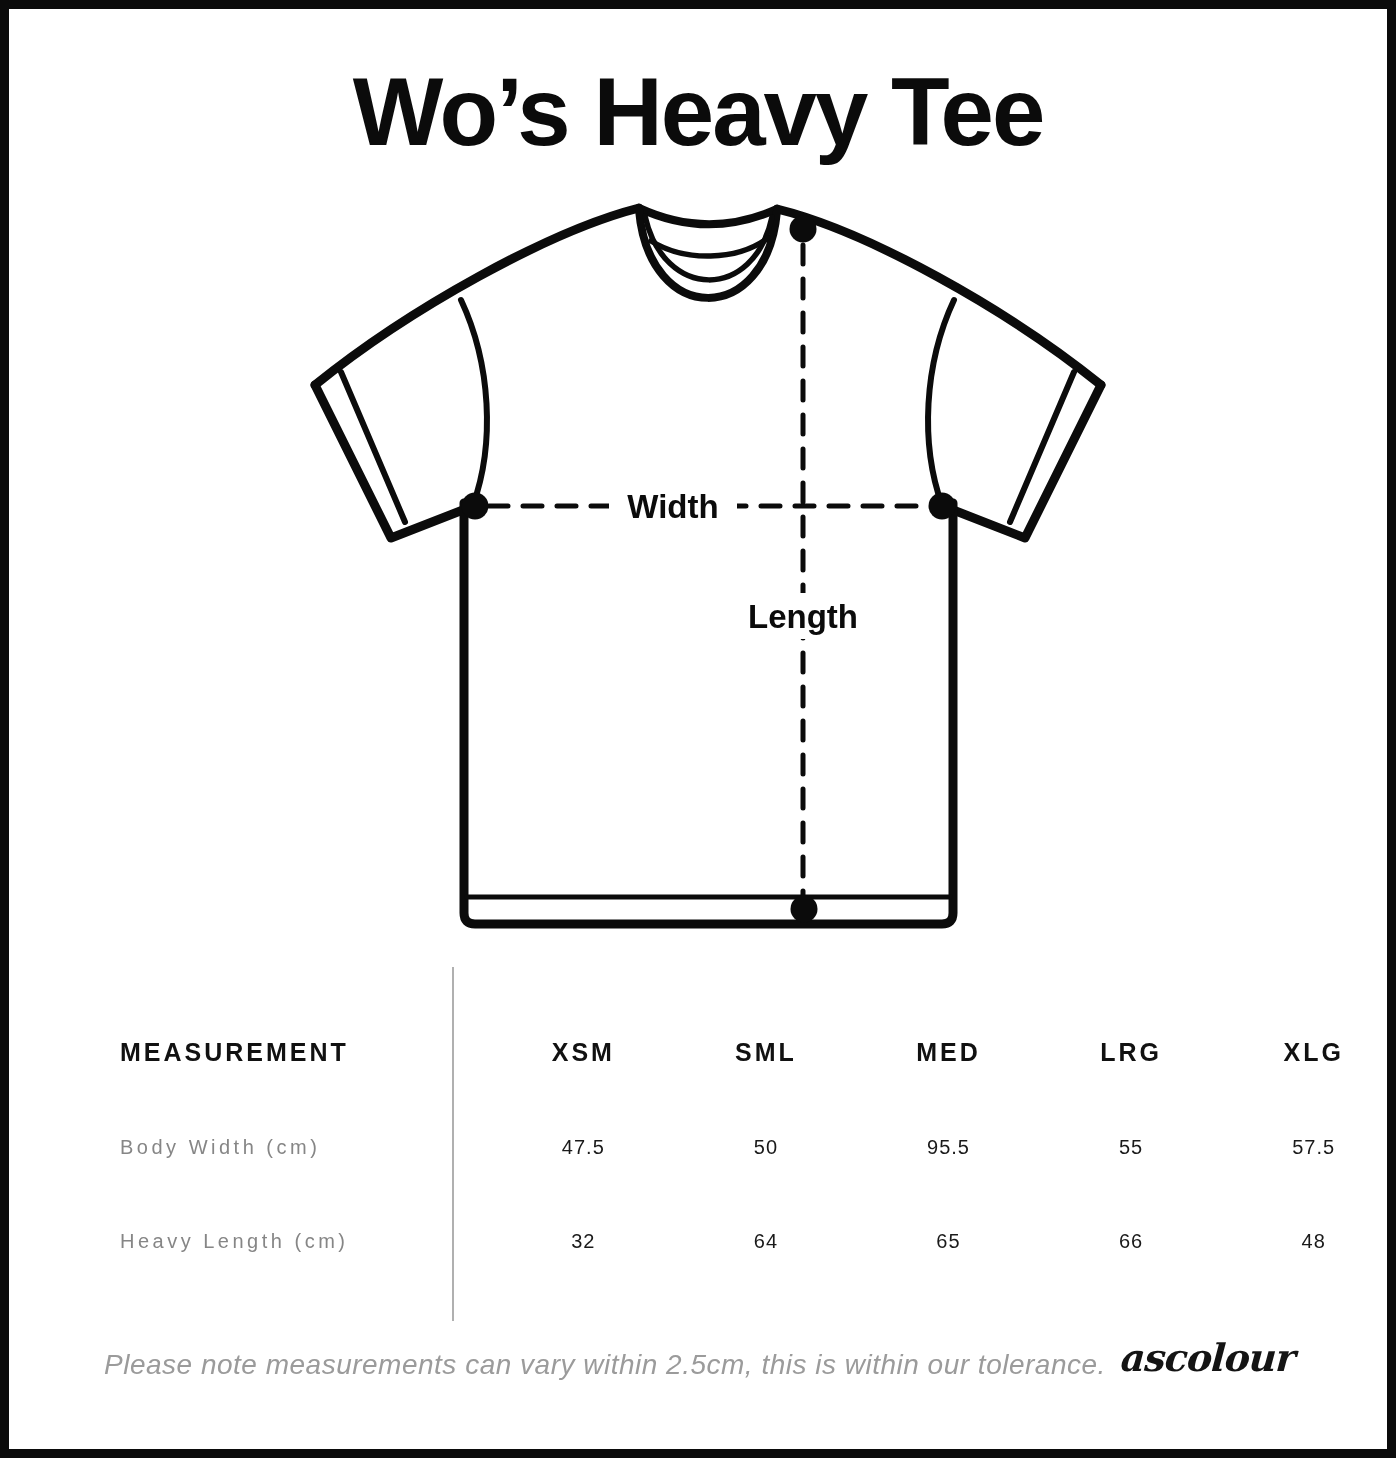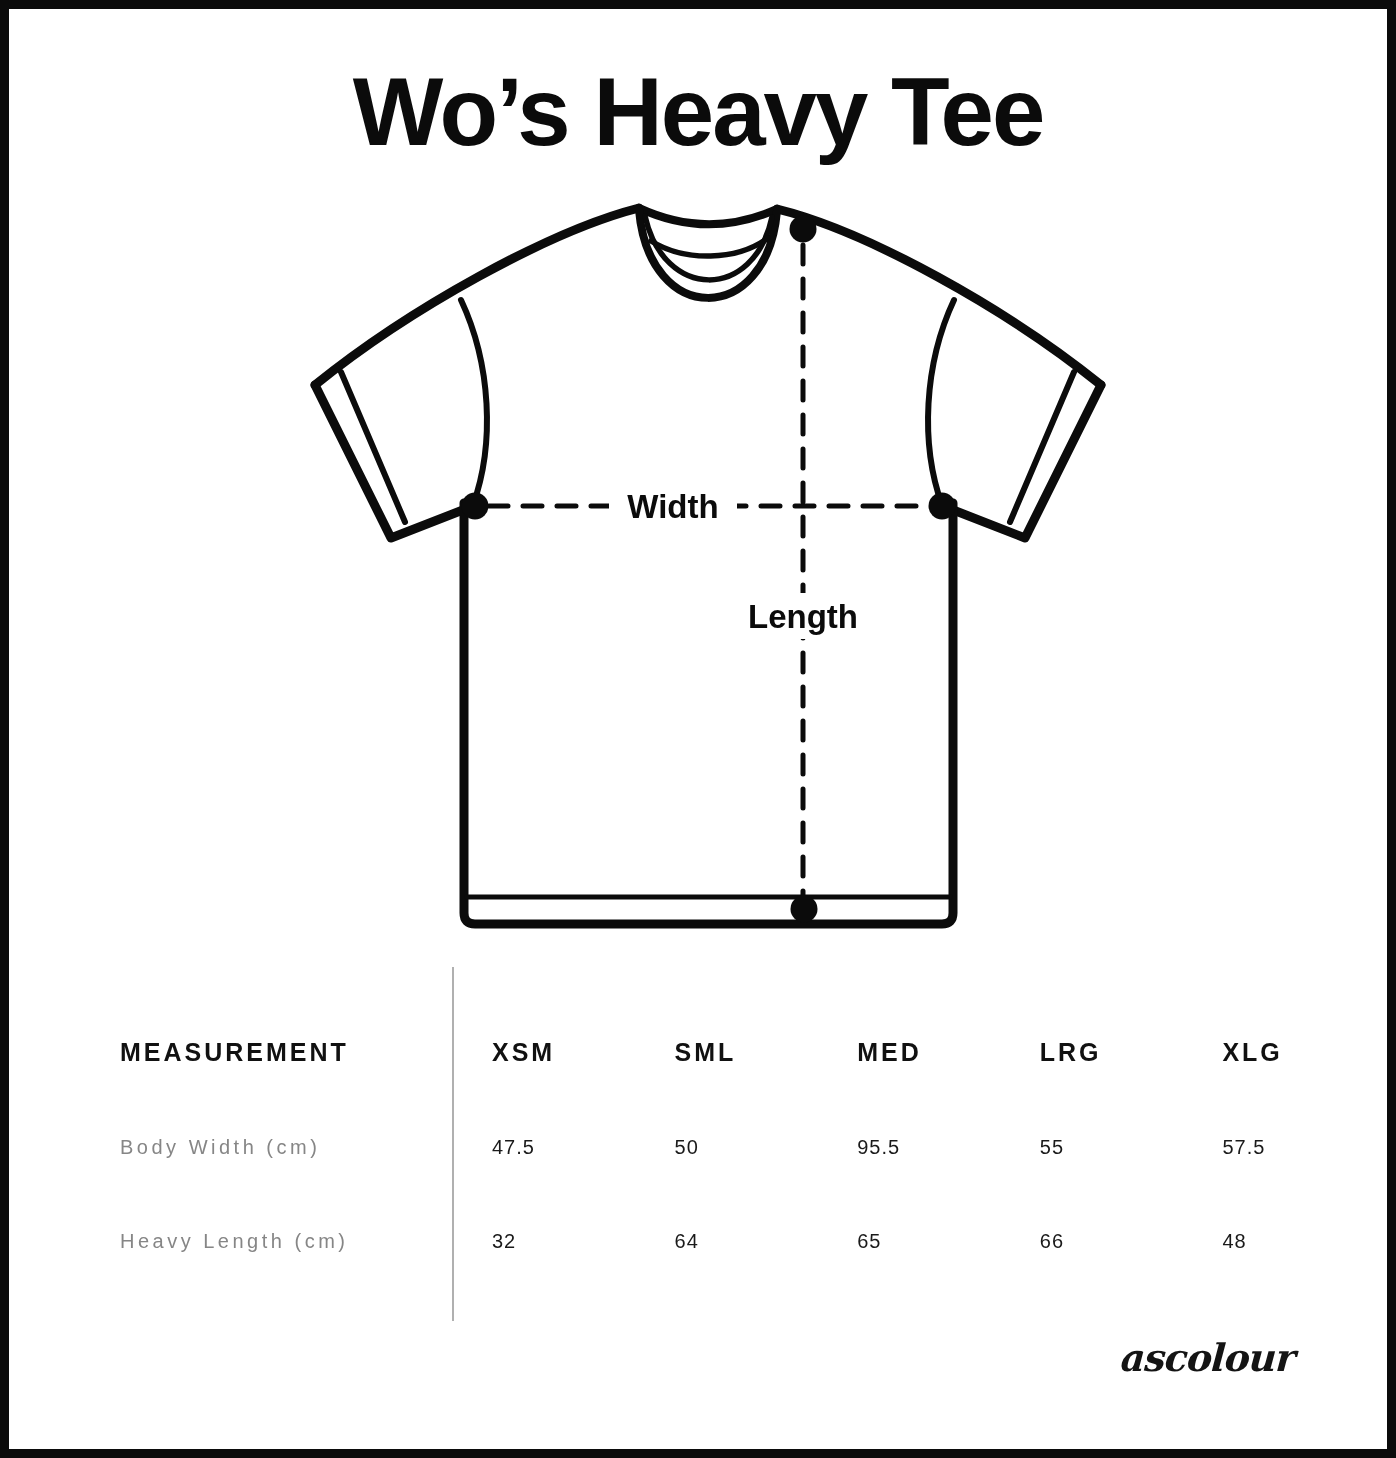--- a/index.html
+++ b/index.html
@@ -22,21 +22,21 @@
   .diagram-svg{position:absolute;left:0;top:0;width:1396px;height:1458px;}
 
   
   .trow{
     position:absolute;left:95px;width:1285px;height:38px;
     display:grid;grid-template-columns:372px 1fr 1fr 1fr 1fr 1fr;
     align-items:center;
     margin-left:16px;
   }
   .trow .cell{white-space:nowrap;}
-  .trow .size-cell, .trow .value-cell{}
+  .trow .size-cell, .trow .value-cell{text-align:center;}
   .thead-cell{
     font-weight:bold;font-size:25px;letter-spacing:3px;color:#111;
   }
   .rowlabel{
     font-size:20px;letter-spacing:3.5px;color:#868686;font-weight:normal;
   }
   .value-cell{font-size:20px;letter-spacing:1px;color:#1a1a1a;}
   .divider{
     position:absolute;left:443px;top:958px;width:2px;height:354px;
     background:#b0b0b0;
@@ -126,15 +126,16 @@
 
   <div class="trow" style="top:1213px">
     <div class="cell rowlabel">Heavy Length (cm)</div>
     <div class="cell value-cell">32</div>
     <div class="cell value-cell">64</div>
     <div class="cell value-cell">65</div>
     <div class="cell value-cell">66</div>
     <div class="cell value-cell">48</div>
   </div>
 
+  <div class="note">Please note measurements can vary within 2.5cm, this is within our tolerance.</div>
   <div class="brand">ascolour</div>
 
 </div>
 
 </body></html>

